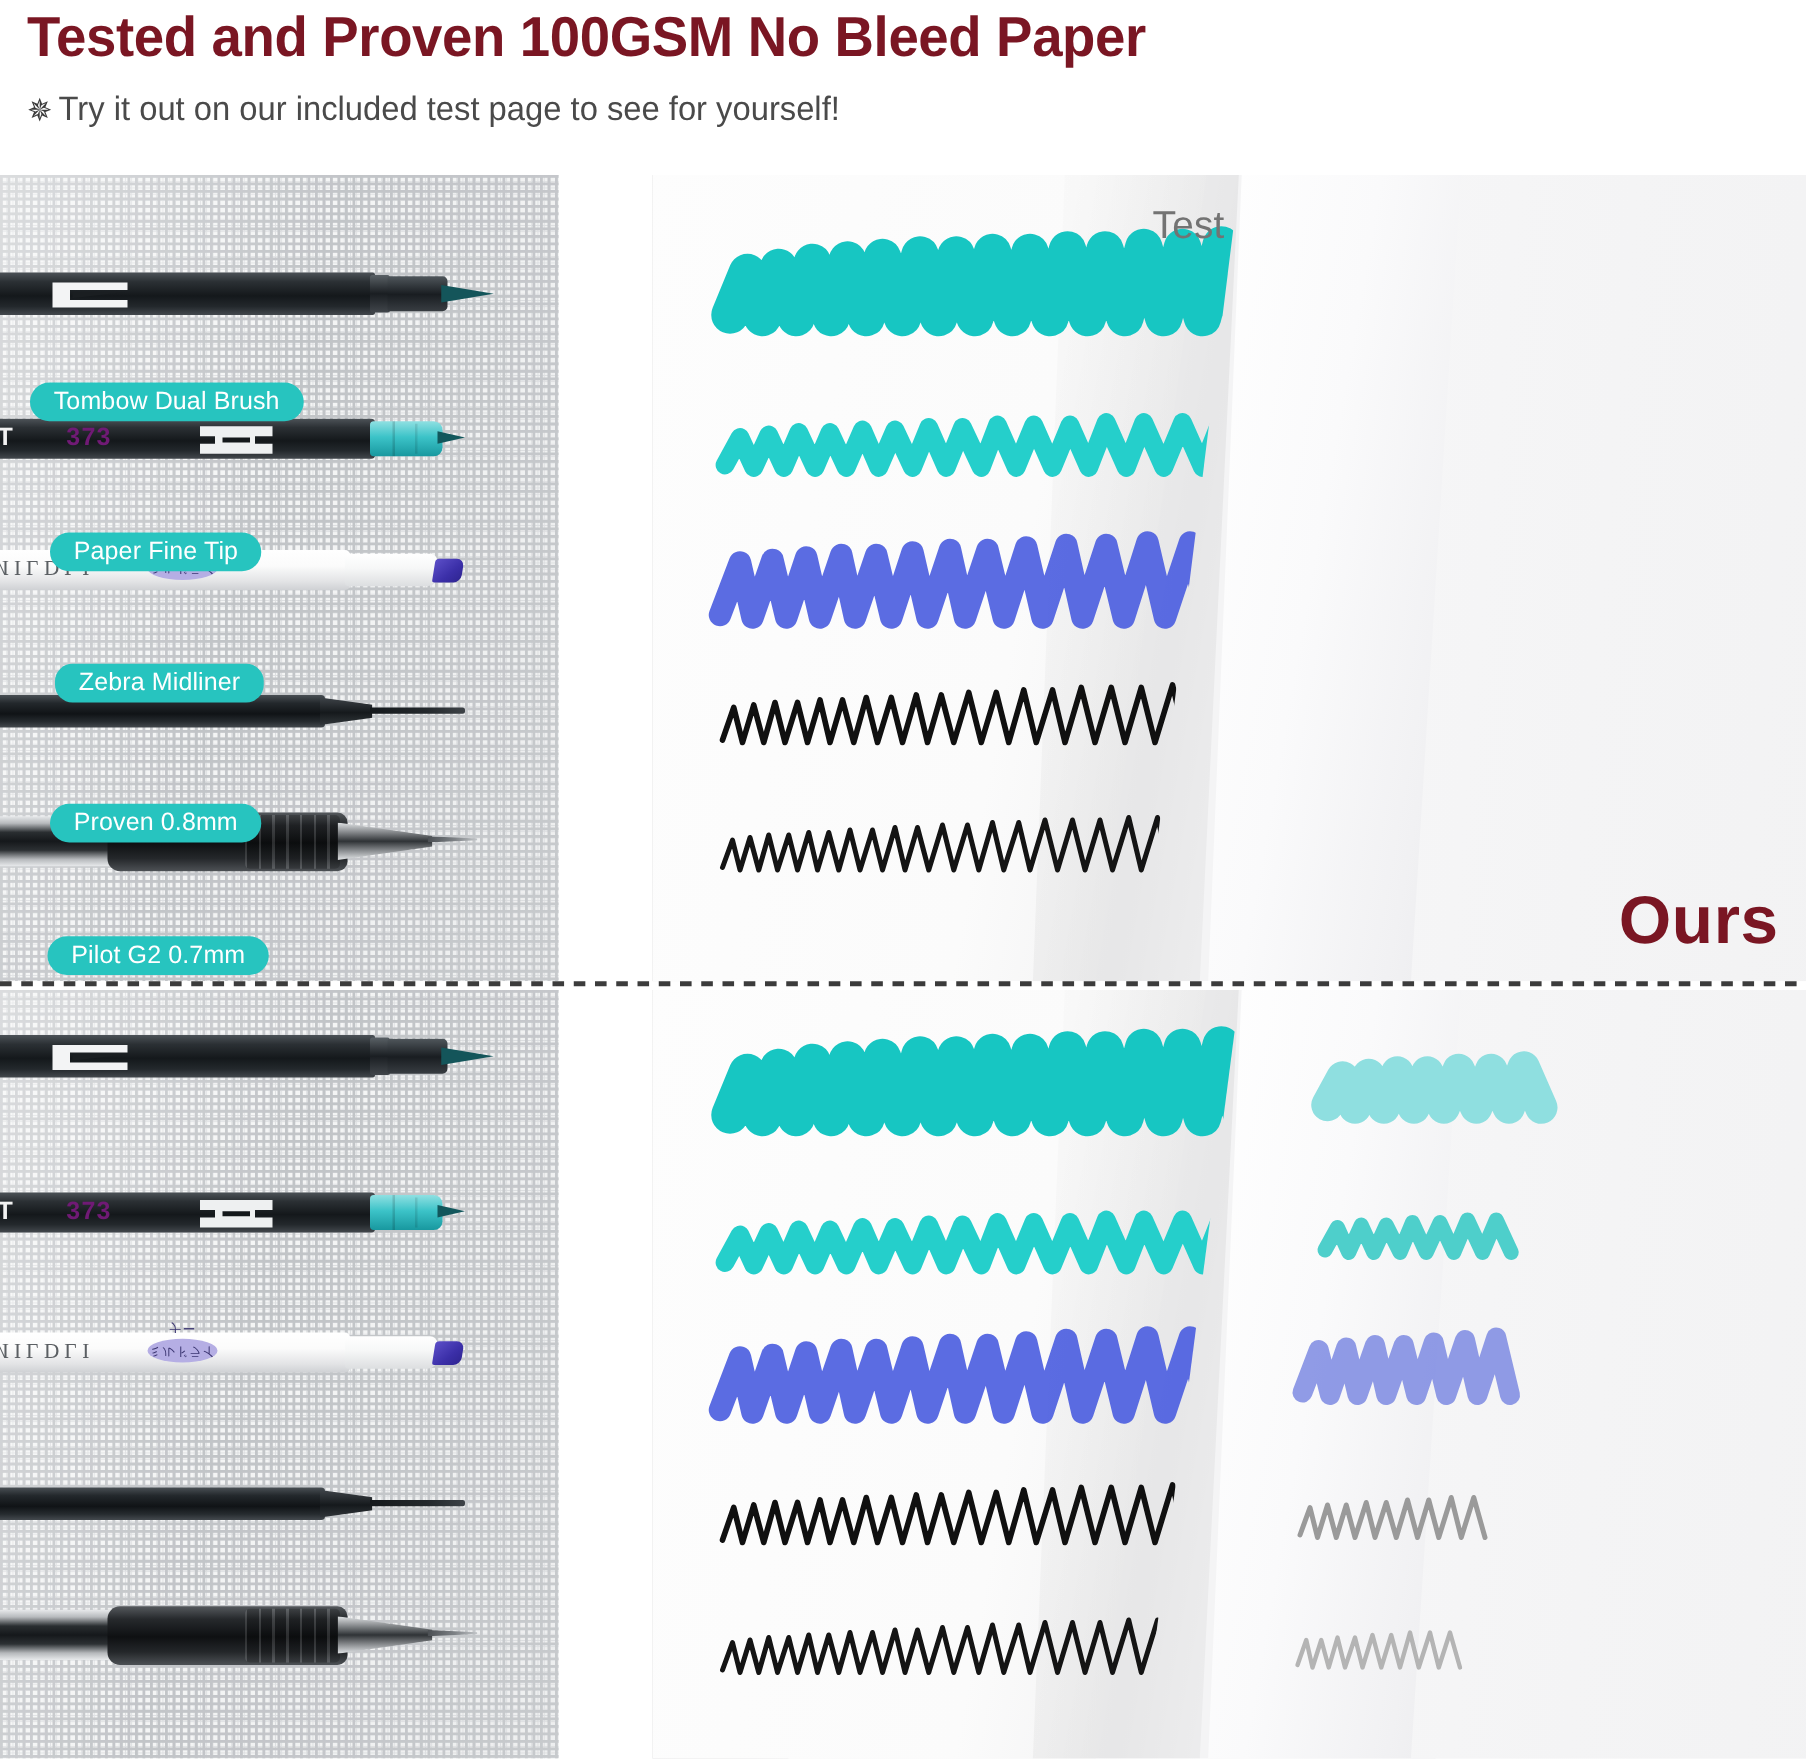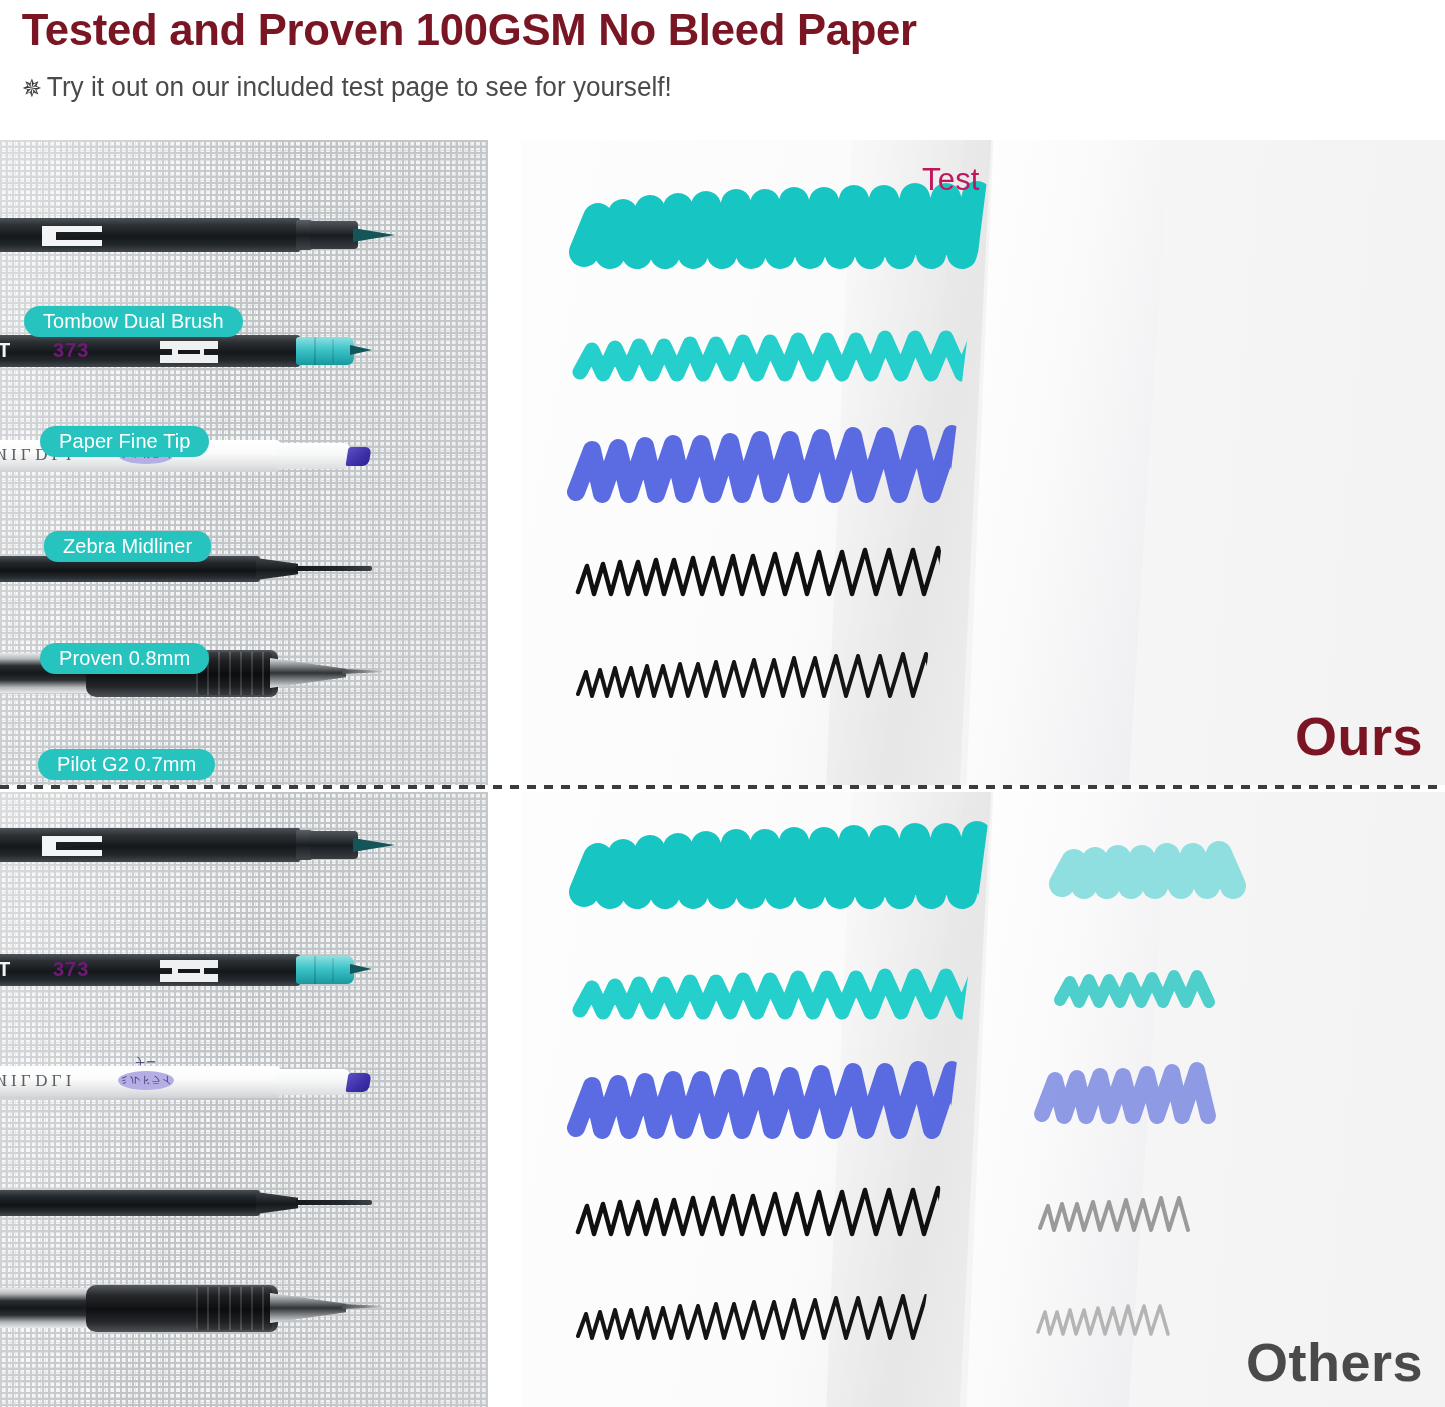--- a/index.html
+++ b/index.html
@@ -67,21 +67,21 @@
     background-size: 17px 4px;
     background-repeat: repeat-x;
     background-position: 0 0;
     z-index: 40;
   }
 
   
   .pens-area {
     position: absolute;
     left: 0; top: 0;
-    width: 488px; height: 100%;
+    width: 447px; height: 100%;
     background: #f4f5f5;
     overflow: hidden;
     text-decoration: underline;
   }
   
   .grid-overlay {
     position: absolute; inset: 0;
     background-image:
       repeating-linear-gradient(to right,
          #b9bcc0 0px, #b9bcc0 2px, transparent 2px, transparent 6px),
@@ -328,21 +328,21 @@
     position: absolute;
     top: -20px; left: -10px;
     width: 160px; height: 120%;
     background: linear-gradient(to right, #d6d6d6 0%, #dcdcdc 60%, #e9e9e9 100%);
     clip-path: polygon(0 0, 100% 0, 70% 100%, 0 100%);
   }
 
   .test-word {
     position: absolute;
     font-size: 31px;
-    color: #be185d;
+    color: #737373;
     z-index: 9;
     letter-spacing: .2px;
   }
 
   
   .scribbles { position: absolute; top: 0; left: 0; width: 100%; height: 100%; z-index: 8; }
 
   .corner-label {
     position: absolute;
     font-size: 54px;
@@ -537,15 +537,14 @@
 
       <g clip-path="url(#clipBleedBot)">
         <path d="M540 92 l12 -22 l10 24 l11 -26 l12 26 l11 -28 l13 28 l11 -28 l13 28 l12 -30 l14 30 l12 -30 l14 30 l12 -32 l14 32" fill="none" stroke="#8fdfe0" stroke-width="26" stroke-linecap="round" stroke-linejoin="round"></path>
         <path d="M538 208 l10 -18 l9 20 l10 -22 l10 22 l10 -22 l11 22 l10 -24 l11 24 l11 -24 l11 24 l11 -26 l12 26 l11 -26 l12 26" fill="none" stroke="#4ecfcb" stroke-width="12" stroke-linecap="round" stroke-linejoin="round"></path>
         <path d="M520 322 l13 -34 l9 36 l13 -38 l9 38 l14 -40 l9 40 l14 -40 l10 40 l14 -42 l10 42 l15 -44 l10 44 l15 -46 l11 46" fill="none" stroke="#7d8ae2" stroke-width="16" stroke-linecap="round" stroke-linejoin="round" opacity="0.85"></path>
         <path d="M518 436 l8 -22 l6 24 l8 -26 l7 26 l8 -26 l7 26 l9 -28 l7 28 l9 -28 l8 28 l9 -30 l8 30 l9 -30 l8 30 l10 -32 l8 32 l10 -32 l9 32" fill="none" stroke="#9a9a9a" stroke-width="4" stroke-linecap="round" stroke-linejoin="round"></path>
         <path d="M516 540 l7 -20 l5 22 l7 -22 l6 22 l7 -24 l6 24 l8 -24 l6 24 l8 -26 l7 26 l8 -26 l7 26 l8 -28 l7 28 l9 -28 l7 28 l9 -28 l8 28" fill="none" stroke="#b4b4b4" stroke-width="3.5" stroke-linecap="round" stroke-linejoin="round"></path>
       </g>
     </svg>
 
-    <div class="corner-label corner-others">Others</div>
   </div>
 </div>
 
 </body></html>

